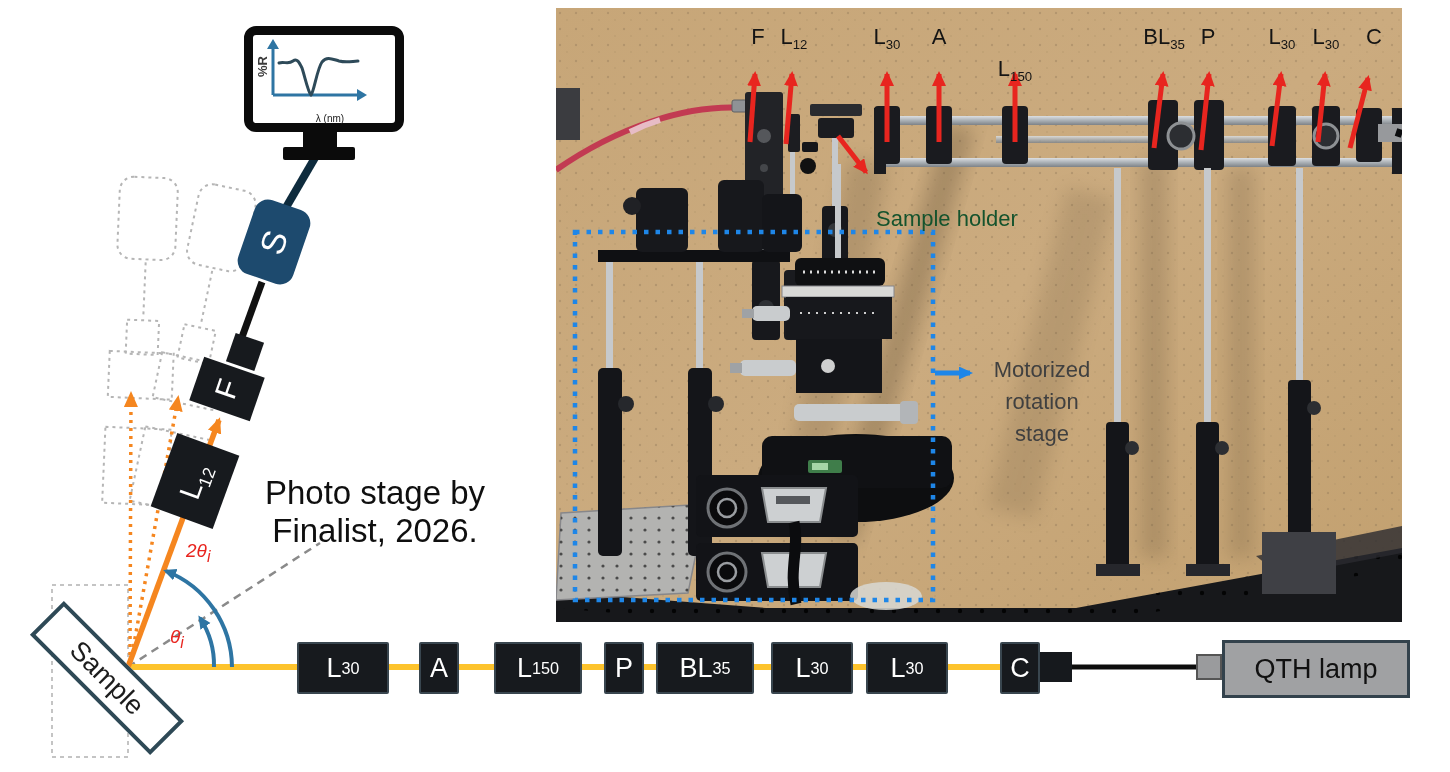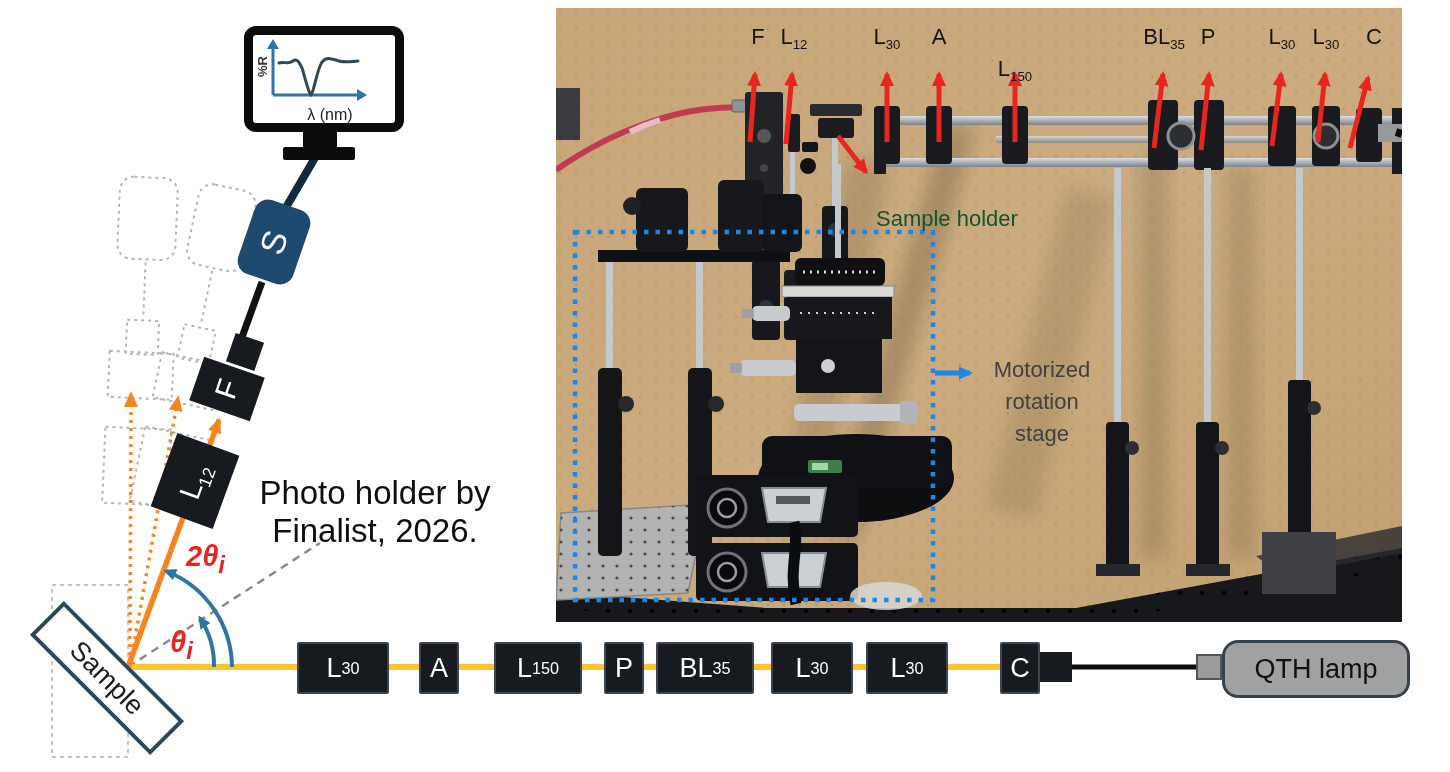--- a/index.html
+++ b/index.html
@@ -9,38 +9,38 @@
   .layer{position:absolute;left:0;top:0;}
   
   .comp{position:absolute;top:642px;height:52px;background:#171A1E;border:2px solid #39464F;
         box-sizing:border-box;color:#fff;display:flex;align-items:center;justify-content:center;
         font-size:27px;z-index:3;border-radius:2px;}
   .comp sub,.armbox sub,.plabel sub{font-size:60%;line-height:0;}
   .armbox{position:absolute;display:flex;align-items:center;justify-content:center;
           box-sizing:border-box;color:#fff;z-index:3;}
   .armbox>span{display:block;transform:rotate(-90deg);white-space:nowrap;}
   .qth{position:absolute;left:1222px;top:640px;width:188px;height:58px;background:#A0A1A3;
-       border:3px solid #33424C;border-radius:16px;box-sizing:border-box;display:flex;
+       border:3px solid #33424C;border-radius:0;box-sizing:border-box;display:flex;
        align-items:center;justify-content:center;font-size:27px;color:#111;z-index:3;}
   .conn-black{position:absolute;left:1038px;top:652px;width:34px;height:30px;background:#16191D;z-index:2;}
   .conn-gray{position:absolute;left:1196px;top:654px;width:26px;height:26px;background:#9a9b9d;
              border:2px solid #555;box-sizing:border-box;z-index:2;}
   .sample-box{position:absolute;left:22px;top:654px;width:170px;height:48px;background:#fff;
               border:4px solid #2E4956;box-sizing:border-box;transform:rotate(45deg);
               display:flex;align-items:center;justify-content:center;font-size:27px;color:#1c1c1c;z-index:3;}
-  .angle-label{position:absolute;color:#E8251F;font-style:italic;font-weight:bold;font-size:29px;
+  .angle-label{position:absolute;color:#E8251F;font-style:italic;font-weight:normal;font-size:19px;
                white-space:nowrap;z-index:4;}
   .caption{position:absolute;left:225px;top:474px;width:300px;text-align:center;font-size:33px;
            line-height:38px;color:#0f0f0f;z-index:4;}
   
   .monitor{position:absolute;left:244px;top:26px;width:142px;height:88px;border:9px solid #0b0b0b;
            border-radius:12px;background:#fff;z-index:3;}
   .monitor .ylab{position:absolute;left:-1px;top:24px;font-size:13px;font-weight:bold;color:#3a3a3a;
                  transform:rotate(-90deg);transform-origin:center;}
-  .monitor .xlab{position:absolute;bottom:-1px;left:12px;right:0;text-align:center;font-size:16px;color:#222;margin-top:32px;}
+  .monitor .xlab{position:absolute;bottom:-1px;left:12px;right:0;text-align:center;font-size:10px;color:#222;margin-top:32px;}
   .mon-neck{position:absolute;left:303px;top:131px;width:34px;height:17px;background:#0b0b0b;z-index:3;}
   .mon-base{position:absolute;left:283px;top:147px;width:72px;height:13px;background:#0b0b0b;border-radius:2px;z-index:3;}
   
   .photo{position:absolute;left:556px;top:8px;width:846px;height:614px;z-index:2;}
   .plabel{position:absolute;transform:translateX(-50%);font-size:22px;color:#141414;white-space:nowrap;z-index:6;}
   .ptext{position:absolute;font-size:22px;color:#14532d;white-space:nowrap;z-index:6;margin-top:28px;}
   .rotlabel{position:absolute;left:420px;top:346px;width:132px;text-align:center;font-size:22px;
             line-height:32px;color:#404040;z-index:6;}
 </style>
 </head>
@@ -113,21 +113,21 @@
   <div class="armbox" style="left:162px;top:442px;width:66px;height:78px;background:#171A1E;transform:rotate(20deg);font-size:29px;">
     <span>L<sub>12</sub></span>
   </div>
 
   <div class="sample-box">
     <span>Sample</span>
   </div>
   <div class="angle-label" style="left:186px;top:540px;">2θ<sub>i</sub></div>
   <div class="angle-label" style="left:170px;top:626px;">θ<sub>i</sub></div>
   <div class="caption">
-    <div>Photo holder by</div>
+    <div>Photo stage by</div>
     <div>Finalist, 2026.</div>
   </div>
 
   <div class="comp" style="left:297px;width:92px;">L<sub>30</sub></div>
   <div class="comp" style="left:419px;width:40px;">A</div>
   <div class="comp" style="left:494px;width:88px;">L<sub>150</sub></div>
   <div class="comp" style="left:604px;width:40px;">P</div>
   <div class="comp" style="left:656px;width:98px;">BL<sub>35</sub></div>
   <div class="comp" style="left:771px;width:82px;">L<sub>30</sub></div>
   <div class="comp" style="left:866px;width:82px;">L<sub>30</sub></div>

